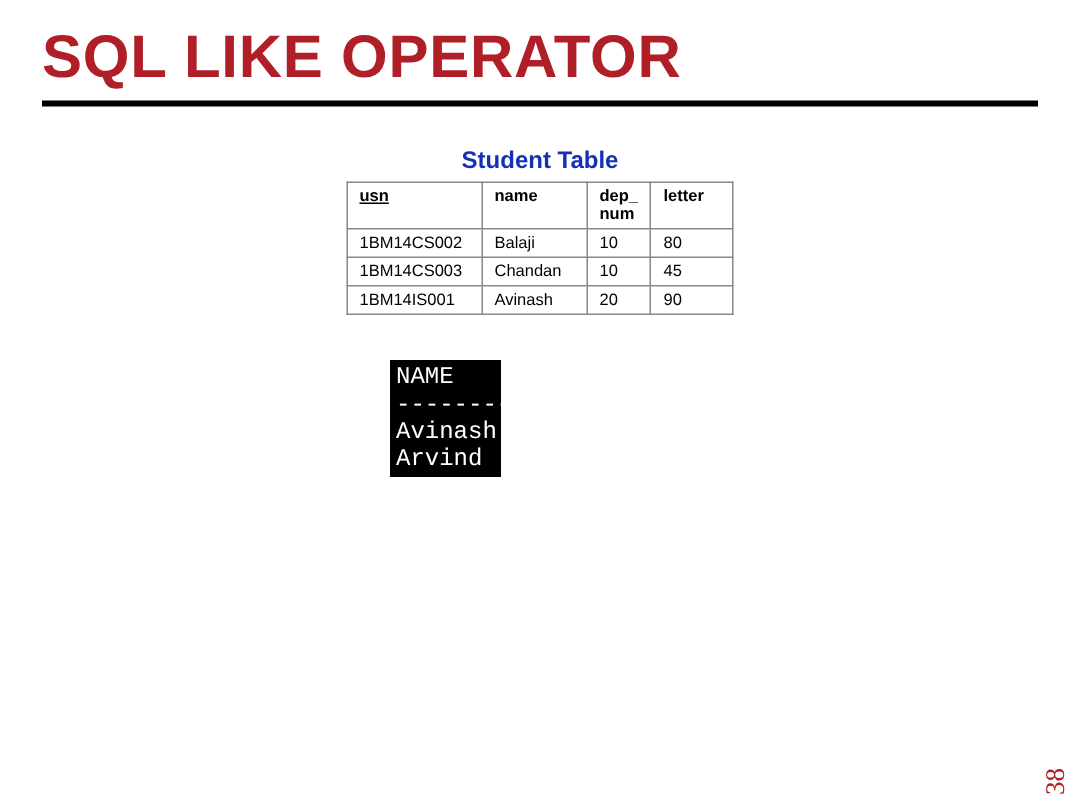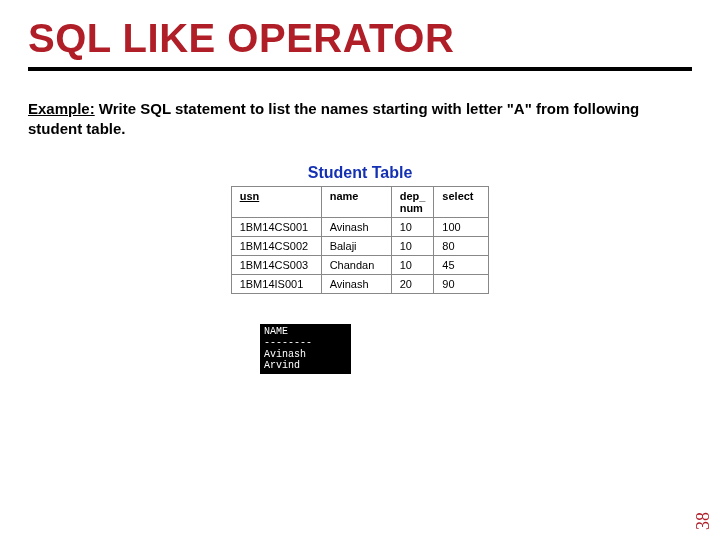--- a/index.html
+++ b/index.html
@@ -73,26 +73,26 @@
     font-size: 17px;
     letter-spacing: 0.5px;
     background: #fff;
     color: #000;
     padding: 2px 2px;
     margin: 0 -8px 20px -8px;
     border: 1px solid #e8e8e8;
     white-space: pre;
   }
   .result {
-    width: 91px;
+    width: 74px;
     margin-left: 232px;
     background: #000;
     color: #fff;
     font-family: "Courier New", monospace;
-    font-size: 10px;
+    font-size: 16px;
     line-height: 1.15;
     padding: 2px 4px;
     white-space: pre;
   }
   .page-num {
     position: absolute;
     right: 6px;
     bottom: 28px;
     font-family: "Times New Roman", serif;
     font-size: 18px;
@@ -101,43 +101,34 @@
     transform-origin: right bottom;
   }
 </style>
 </head>
 <body>
 
 <div class="slide">
   <h1 class="title">SQL LIKE OPERATOR</h1>
   <hr class="rule">
 
-  <p class="example">
-    <span class="lead">Example:</span><span> Write SQL statement to list the names starting with letter "A" from following student table.</span>
-  </p>
 
   <div class="table-wrap">
     <div class="table-title">Student Table</div>
     <table class="student">
       <thead>
         <tr>
           <th class="usn">usn</th>
           <th class="name">name</th>
           <th class="dep">dep_
 num</th>
-          <th class="marks">select</th>
+          <th class="marks">letter</th>
         </tr>
       </thead>
       <tbody>
-        <tr>
-          <td>1BM14CS001</td>
-          <td>Avinash</td>
-          <td>10</td>
-          <td>100</td>
-        </tr>
         <tr>
           <td>1BM14CS002</td>
           <td>Balaji</td>
           <td>10</td>
           <td>80</td>
         </tr>
         <tr>
           <td>1BM14CS003</td>
           <td>Chandan</td>
           <td>10</td>

